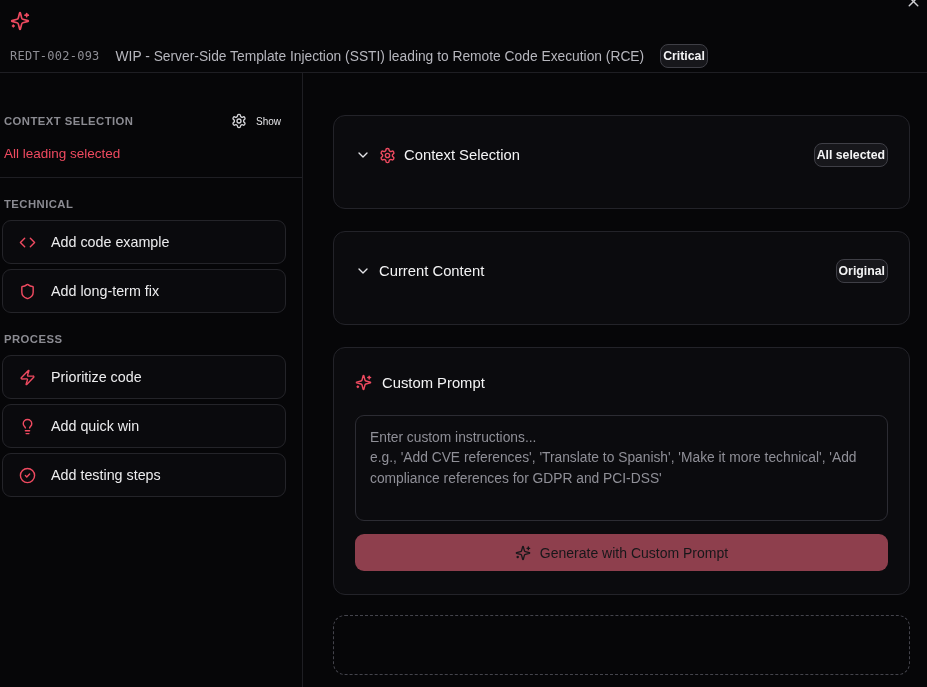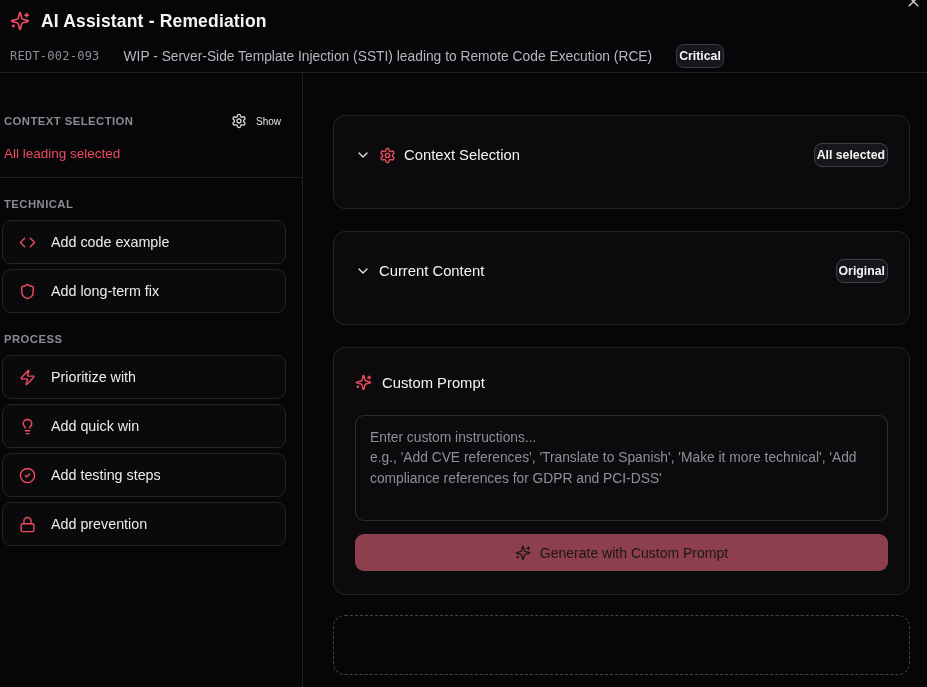--- a/index.html
+++ b/index.html
@@ -11,21 +11,21 @@
     -webkit-font-smoothing:antialiased;
   }
   svg.ic { fill:none; stroke:currentColor; stroke-width:2; stroke-linecap:round; stroke-linejoin:round; display:block; }
   .accent { color:#ef4a60; }
 
   
   header { position:relative; height:73px; border-bottom:1px solid #1e1e23; padding:7px 12px 0 10px; }
   .title-row { display:flex; align-items:center; gap:11px; height:28px; }
   .dialog-title { margin:0; font-size:17.5px; font-weight:700; letter-spacing:.01em; color:#f5f5f6; }
   .close-btn { position:absolute; top:-9px; right:3px; background:none; border:none; padding:2px; color:#cfcfd4; cursor:pointer; }
-  .subtitle-row { display:flex; align-items:center; gap:24px; margin-top:9px; }
+  .subtitle-row { display:flex; align-items:center; gap:16px; margin-top:9px; }
   .finding-id { font-family:"DejaVu Sans Mono", monospace; font-size:12px; color:#8e8e95; letter-spacing:.02em; }
   .finding-title { font-size:13.8px; color:#b6b6bd; }
   .badge { font-size:12.3px; font-weight:600; color:#f4f4f5; border:1px solid #3f3f46; background:#17171b;
            border-radius:8px; padding:5px 2px; line-height:1; white-space:nowrap; }
 
   
   .body-row { display:flex; height:614px; }
 
   
   .sidebar { width:303px; flex-shrink:0; border-right:1px solid #1e1e23; padding-top:40px; }
@@ -73,21 +73,20 @@
     <div class="title-row">
       <span class="accent">
         <svg class="ic" width="20" height="20" viewBox="0 0 24 24">
             <path d="M9.937 15.5A2 2 0 0 0 8.5 14.063l-6.135-1.582a.5.5 0 0 1 0-.962L8.5 9.936A2 2 0 0 0 9.937 8.5l1.582-6.135a.5.5 0 0 1 .963 0L14.063 8.5A2 2 0 0 0 15.5 9.937l6.135 1.581a.5.5 0 0 1 0 .964L15.5 14.063a2 2 0 0 0-1.437 1.437l-1.582 6.135a.5.5 0 0 1-.963 0z"></path>
             <path d="M20 3v4"></path>
             <path d="M22 5h-4"></path>
             <path d="M4 17v2"></path>
             <path d="M5 18H3"></path>
           </svg>
       </span>
-      <h1 class="dialog-title">AI Assistant - Remediation</h1>
       <button class="close-btn">
         <span>
           <svg class="ic" width="17" height="17" viewBox="0 0 24 24">
               <path d="M18 6 6 18"></path>
               <path d="m6 6 12 12"></path>
             </svg>
         </span>
       </button>
     </div>
     <div class="subtitle-row">
@@ -134,49 +133,40 @@
         <span>Add long-term fix</span>
       </button>
 
       <div class="sb-group-label">PROCESS</div>
       <button class="sb-btn">
         <span class="accent">
           <svg class="ic" width="17" height="17" viewBox="0 0 24 24">
               <path d="M4 14a1 1 0 0 1-.78-1.63l9.9-10.2a.5.5 0 0 1 .86.46l-1.92 6.02A1 1 0 0 0 13 10h7a1 1 0 0 1 .78 1.63l-9.9 10.2a.5.5 0 0 1-.86-.46l1.92-6.02A1 1 0 0 0 11 14z"></path>
             </svg>
         </span>
-        <span>Prioritize with</span>
+        <span>Prioritize code</span>
       </button>
       <button class="sb-btn">
         <span class="accent">
           <svg class="ic" width="17" height="17" viewBox="0 0 24 24">
               <path d="M15 14c.2-1 .7-1.7 1.5-2.5 1-.9 1.5-2.2 1.5-3.5A6 6 0 0 0 6 8c0 1 .2 2.2 1.5 3.5.7.7 1.3 1.5 1.5 2.5"></path>
               <path d="M9 18h6"></path>
               <path d="M10 22h4"></path>
             </svg>
         </span>
         <span>Add quick win</span>
       </button>
       <button class="sb-btn">
         <span class="accent">
           <svg class="ic" width="17" height="17" viewBox="0 0 24 24">
               <circle cx="12" cy="12" r="10"></circle>
               <path d="m9 12 2 2 4-4"></path>
             </svg>
         </span>
         <span>Add testing steps</span>
-      </button>
-      <button class="sb-btn">
-        <span class="accent">
-          <svg class="ic" width="17" height="17" viewBox="0 0 24 24">
-              <rect width="18" height="11" x="3" y="11" rx="2"></rect>
-              <path d="M7 11V7a5 5 0 0 1 10 0v4"></path>
-            </svg>
-        </span>
-        <span>Add prevention</span>
       </button>
     </aside>
 
     <main>
 
       <section class="card panel">
         <span class="chevron">
           <svg class="ic" width="16" height="16" viewBox="0 0 24 24">
               <path d="m6 9 6 6 6-6"></path>
             </svg>

